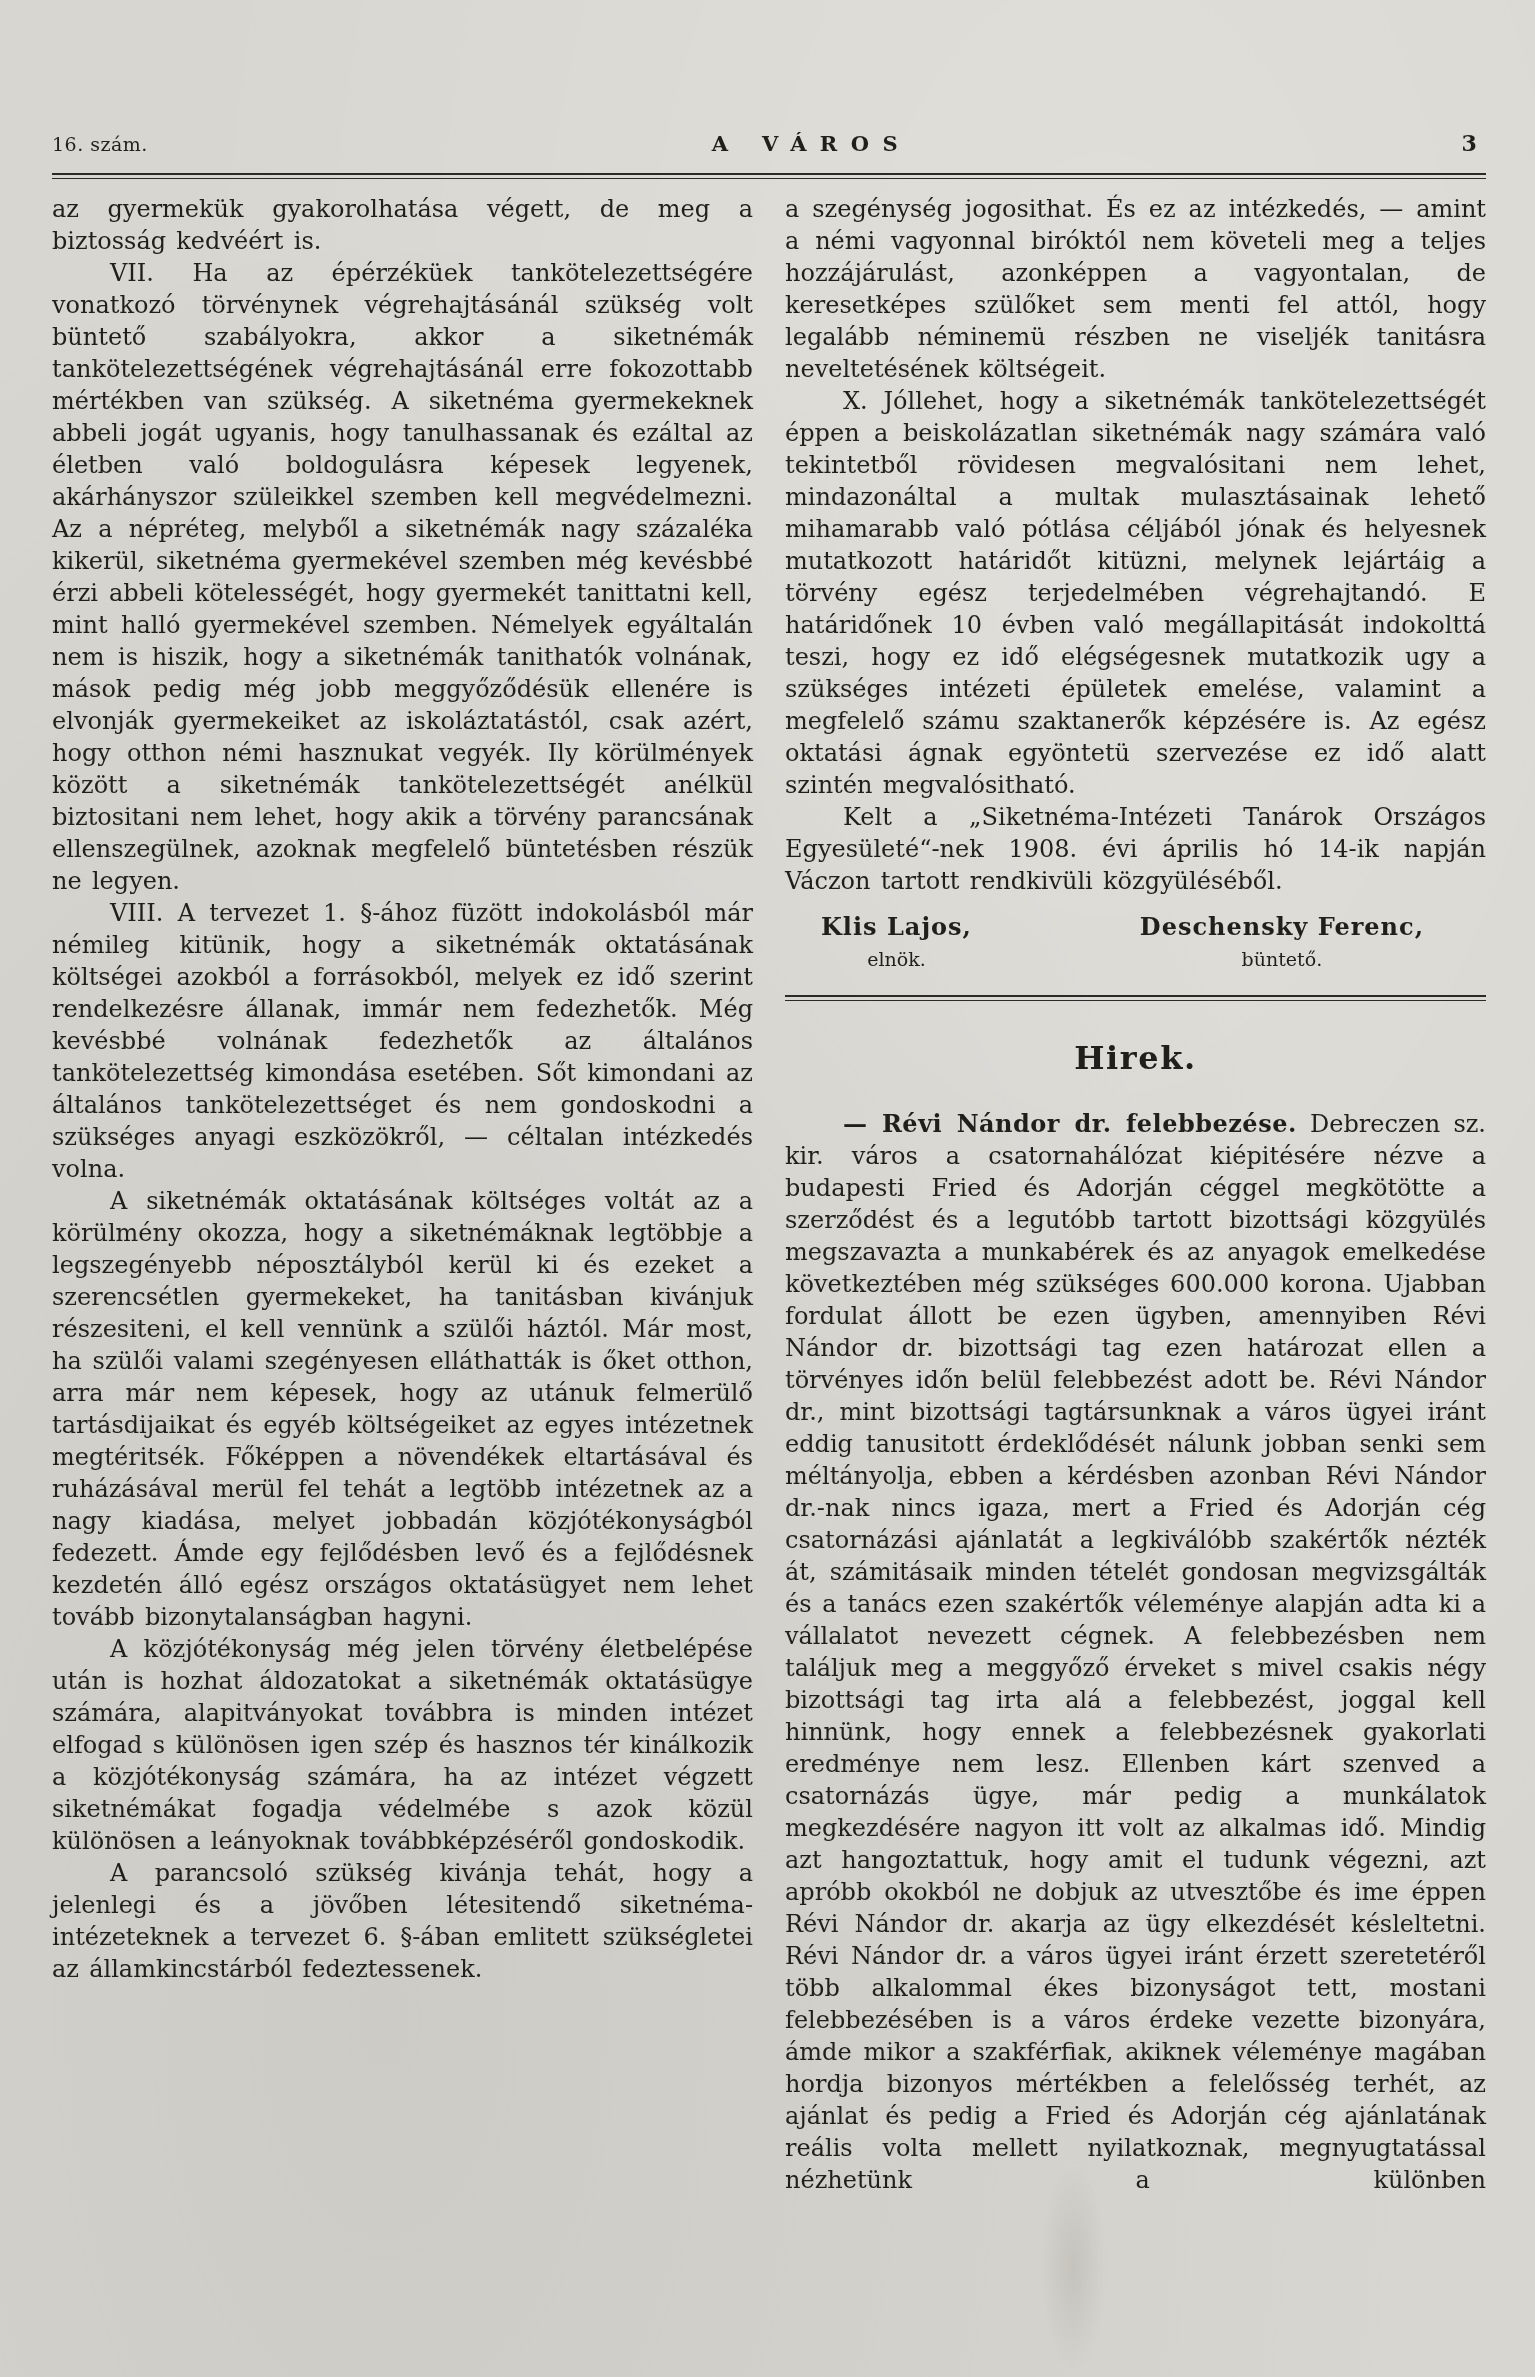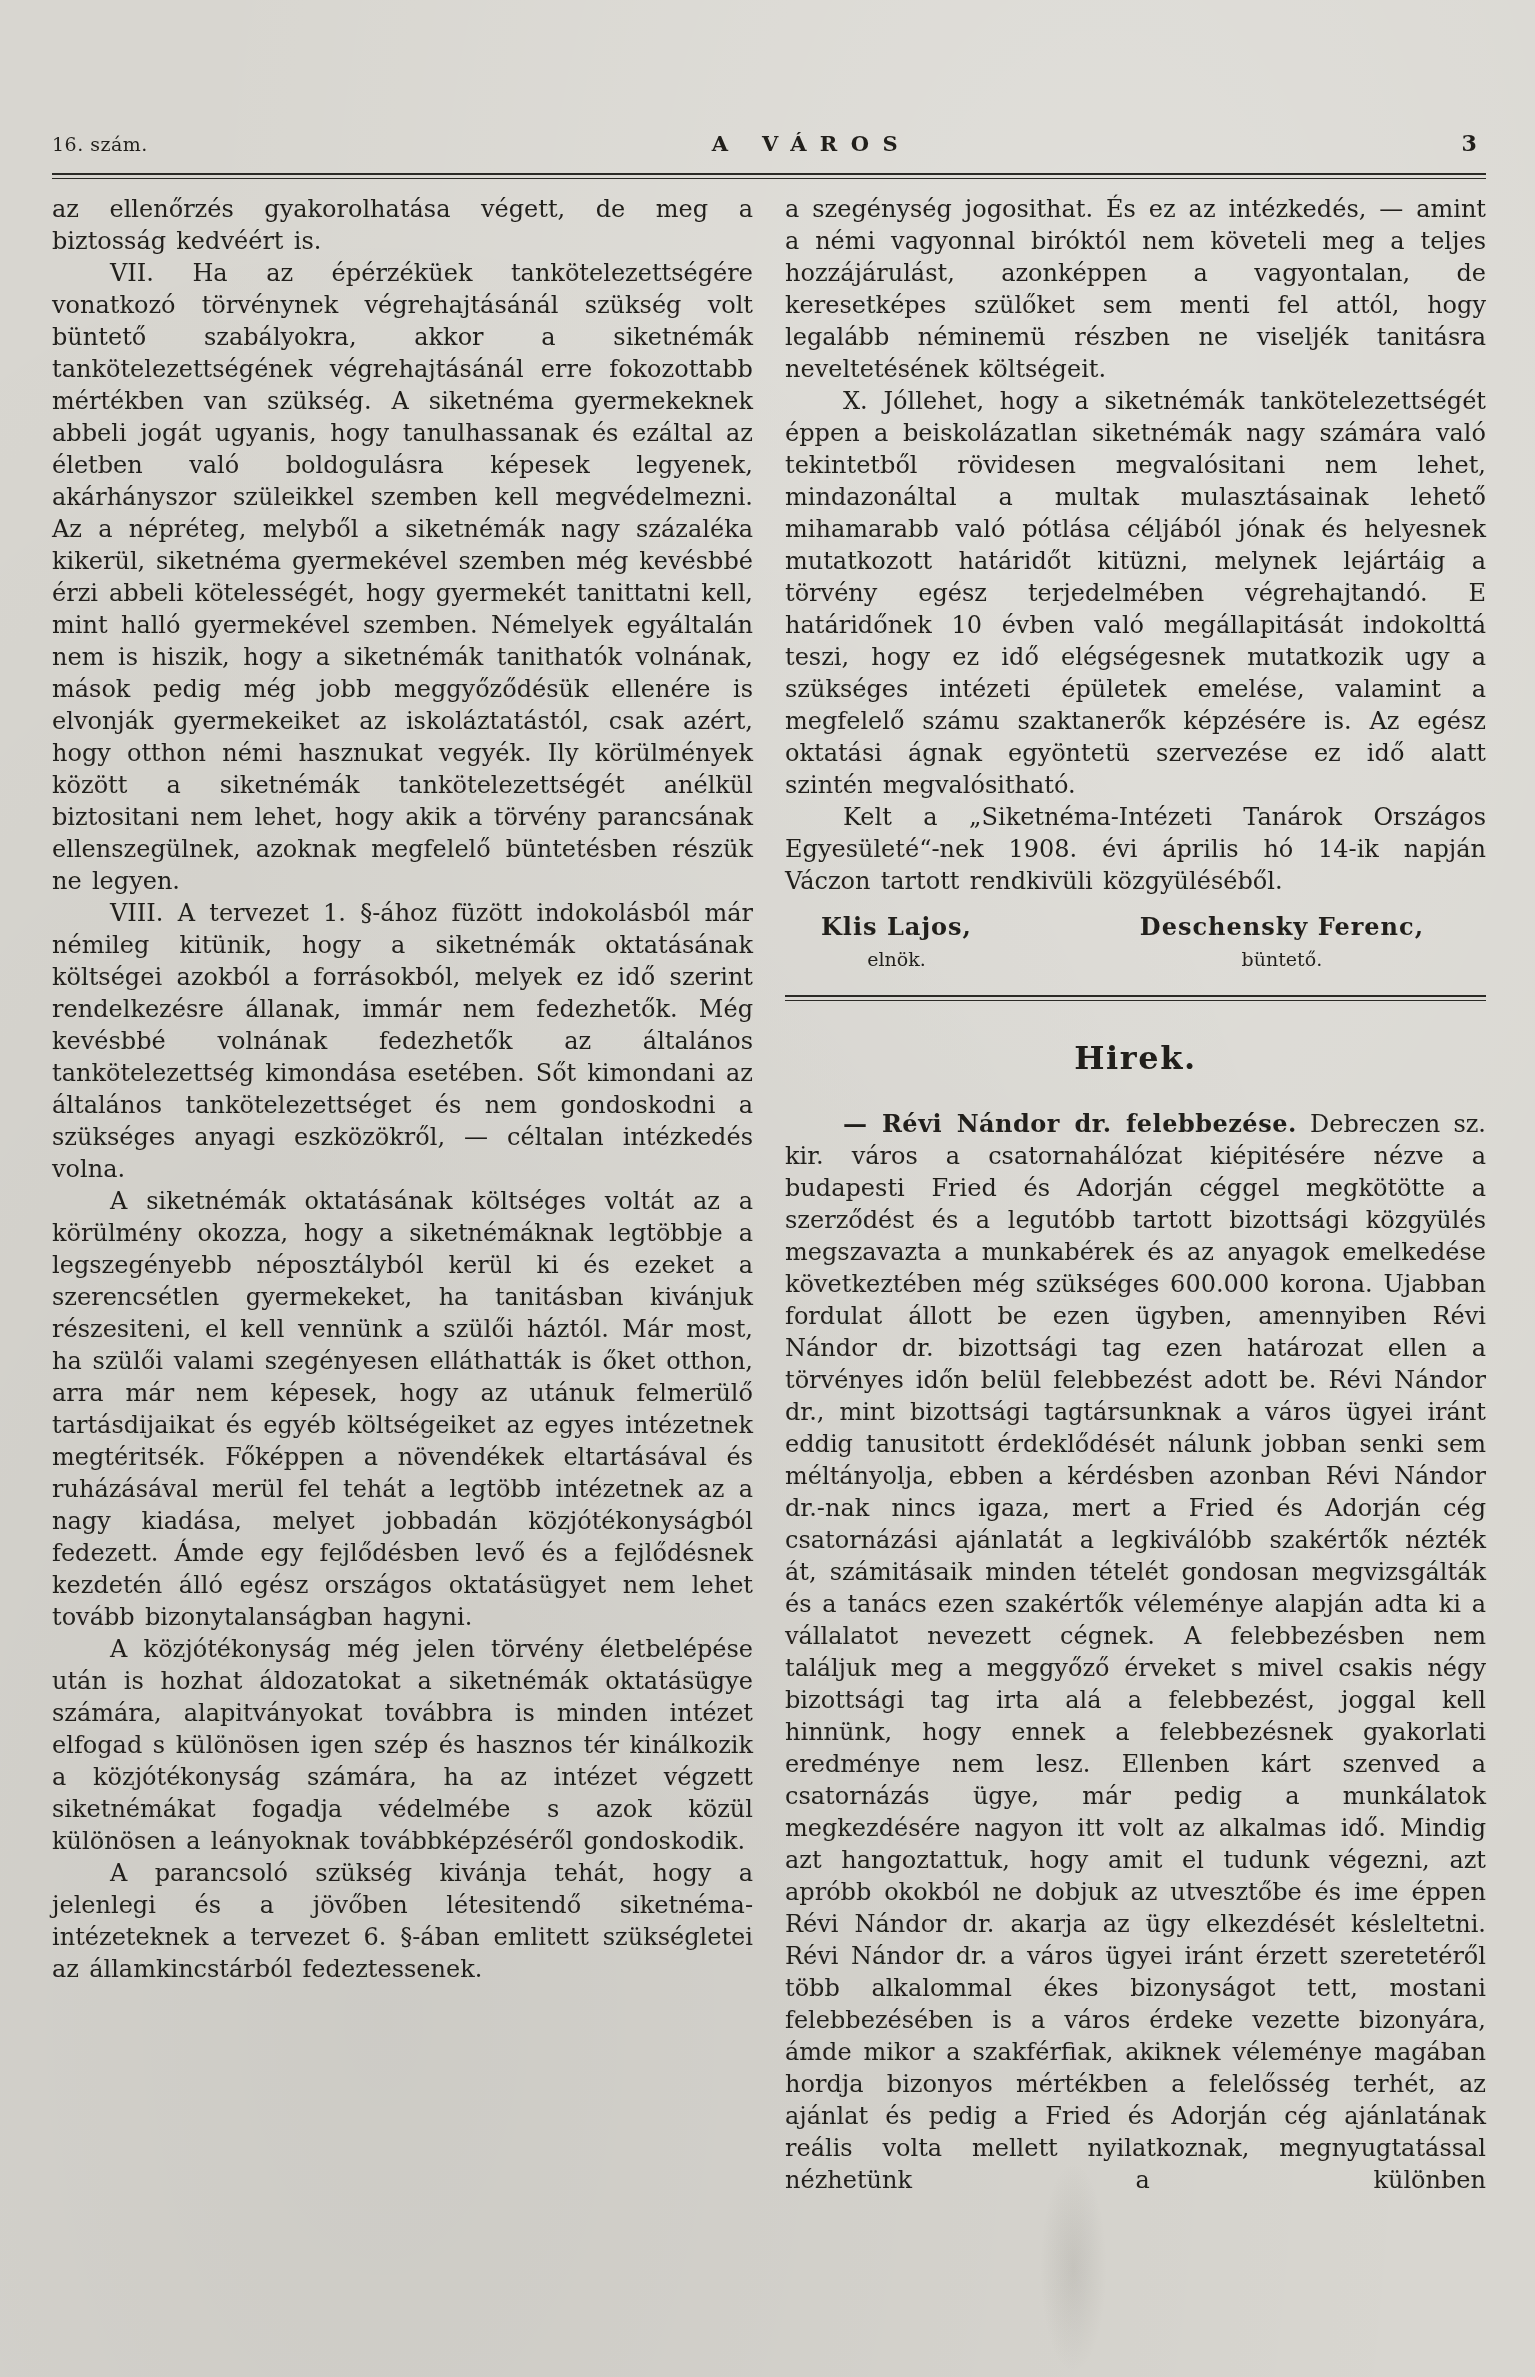--- a/index.html
+++ b/index.html
@@ -90,21 +90,21 @@
     <span class="issue">16. szám.</span>
     <h1 class="nameplate">A VÁROS</h1>
     <span class="pageno">3</span>
   </header>
 
   <div class="rule-double"></div>
 
   <main class="columns">
 
     <section class="col">
-      <p>az ellenőrzés gyakorolhatása végett, de meg a biztosság kedvéért is.</p>
+      <p>az gyermekük gyakorolhatása végett, de meg a biztosság kedvéért is.</p>
       <p class="indent">VII. Ha az épérzéküek tankötelezettségére vonatkozó törvénynek végrehajtásánál szükség volt büntető szabályokra, akkor a siketnémák tankötelezettségének végrehajtásánál erre fokozottabb mértékben van szükség. A siketnéma gyermekeknek abbeli jogát ugyanis, hogy tanulhassanak és ezáltal az életben való boldogulásra képesek legyenek, akárhányszor szüleikkel szemben kell megvédelmezni. Az a népréteg, melyből a siketnémák nagy százaléka kikerül, siketnéma gyermekével szemben még kevésbbé érzi abbeli kötelességét, hogy gyermekét tanittatni kell, mint halló gyermekével szemben. Némelyek egyáltalán nem is hiszik, hogy a siketnémák tanithatók volnának, mások pedig még jobb meggyőződésük ellenére is elvonják gyermekeiket az iskoláztatástól, csak azért, hogy otthon némi hasznukat vegyék. Ily körülmények között a siketnémák tankötelezettségét anélkül biztositani nem lehet, hogy akik a törvény parancsának ellenszegülnek, azoknak megfelelő büntetésben részük ne legyen.</p>
       <p class="indent">VIII. A tervezet 1. §-ához füzött indokolásból már némileg kitünik, hogy a siketnémák oktatásának költségei azokból a forrásokból, melyek ez idő szerint rendelkezésre állanak, immár nem fedezhetők. Még kevésbbé volnának fedezhetők az általános tankötelezettség kimondása esetében. Sőt kimondani az általános tankötelezettséget és nem gondoskodni a szükséges anyagi eszközökről, — céltalan intézkedés volna.</p>
       <p class="indent">A siketnémák oktatásának költséges voltát az a körülmény okozza, hogy a siketnémáknak legtöbbje a legszegényebb néposztályból kerül ki és ezeket a szerencsétlen gyermekeket, ha tanitásban kivánjuk részesiteni, el kell vennünk a szülői háztól. Már most, ha szülői valami szegényesen elláthatták is őket otthon, arra már nem képesek, hogy az utánuk felmerülő tartásdijaikat és egyéb költségeiket az egyes intézetnek megtéritsék. Főképpen a növendékek eltartásával és ruházásával merül fel tehát a legtöbb intézetnek az a nagy kiadása, melyet jobbadán közjótékonyságból fedezett. Ámde egy fejlődésben levő és a fejlődésnek kezdetén álló egész országos oktatásügyet nem lehet tovább bizonytalanságban hagyni.</p>
       <p class="indent">A közjótékonyság még jelen törvény életbelépése után is hozhat áldozatokat a siketnémák oktatásügye számára, alapitványokat továbbra is minden intézet elfogad s különösen igen szép és hasznos tér kinálkozik a közjótékonyság számára, ha az intézet végzett siketnémákat fogadja védelmébe s azok közül különösen a leányoknak továbbképzéséről gondoskodik.</p>
       <p class="indent">A parancsoló szükség kivánja tehát, hogy a jelenlegi és a jövőben létesitendő siketnéma-intézeteknek a tervezet 6. §-ában emlitett szükségletei az államkincstárból fedeztessenek.</p>
     </section>
 
     <section class="col">
       <p>a szegénység jogosithat. És ez az intézkedés, — amint a némi vagyonnal biróktól nem követeli meg a teljes hozzájárulást, azonképpen a vagyontalan, de keresetképes szülőket sem menti fel attól, hogy legalább néminemü részben ne viseljék tanitásra neveltetésének költségeit.</p>
       <p class="indent">X. Jóllehet, hogy a siketnémák tankötelezettségét éppen a beiskolázatlan siketnémák nagy számára való tekintetből rövidesen megvalósitani nem lehet, mindazonáltal a multak mulasztásainak lehető mihamarabb való pótlása céljából jónak és helyesnek mutatkozott határidőt kitüzni, melynek lejártáig a törvény egész terjedelmében végrehajtandó. E határidőnek 10 évben való megállapitását indokolttá teszi, hogy ez idő elégségesnek mutatkozik ugy a szükséges intézeti épületek emelése, valamint a megfelelő számu szaktanerők képzésére is. Az egész oktatási ágnak egyöntetü szervezése ez idő alatt szintén megvalósitható.</p>

